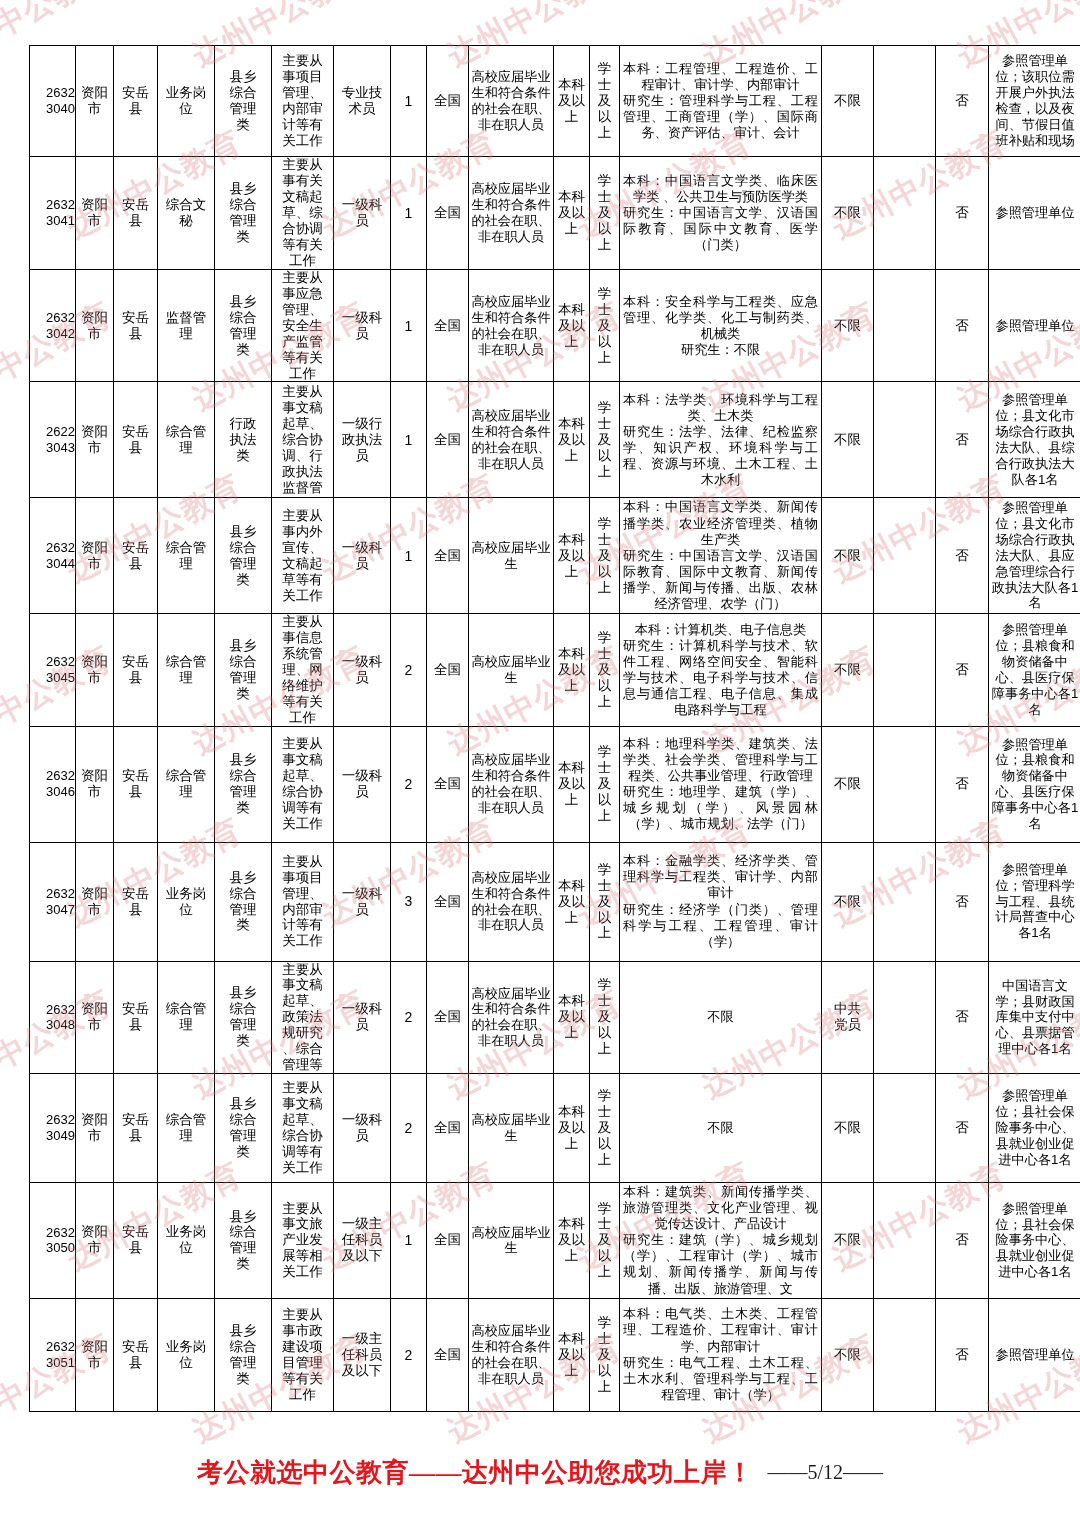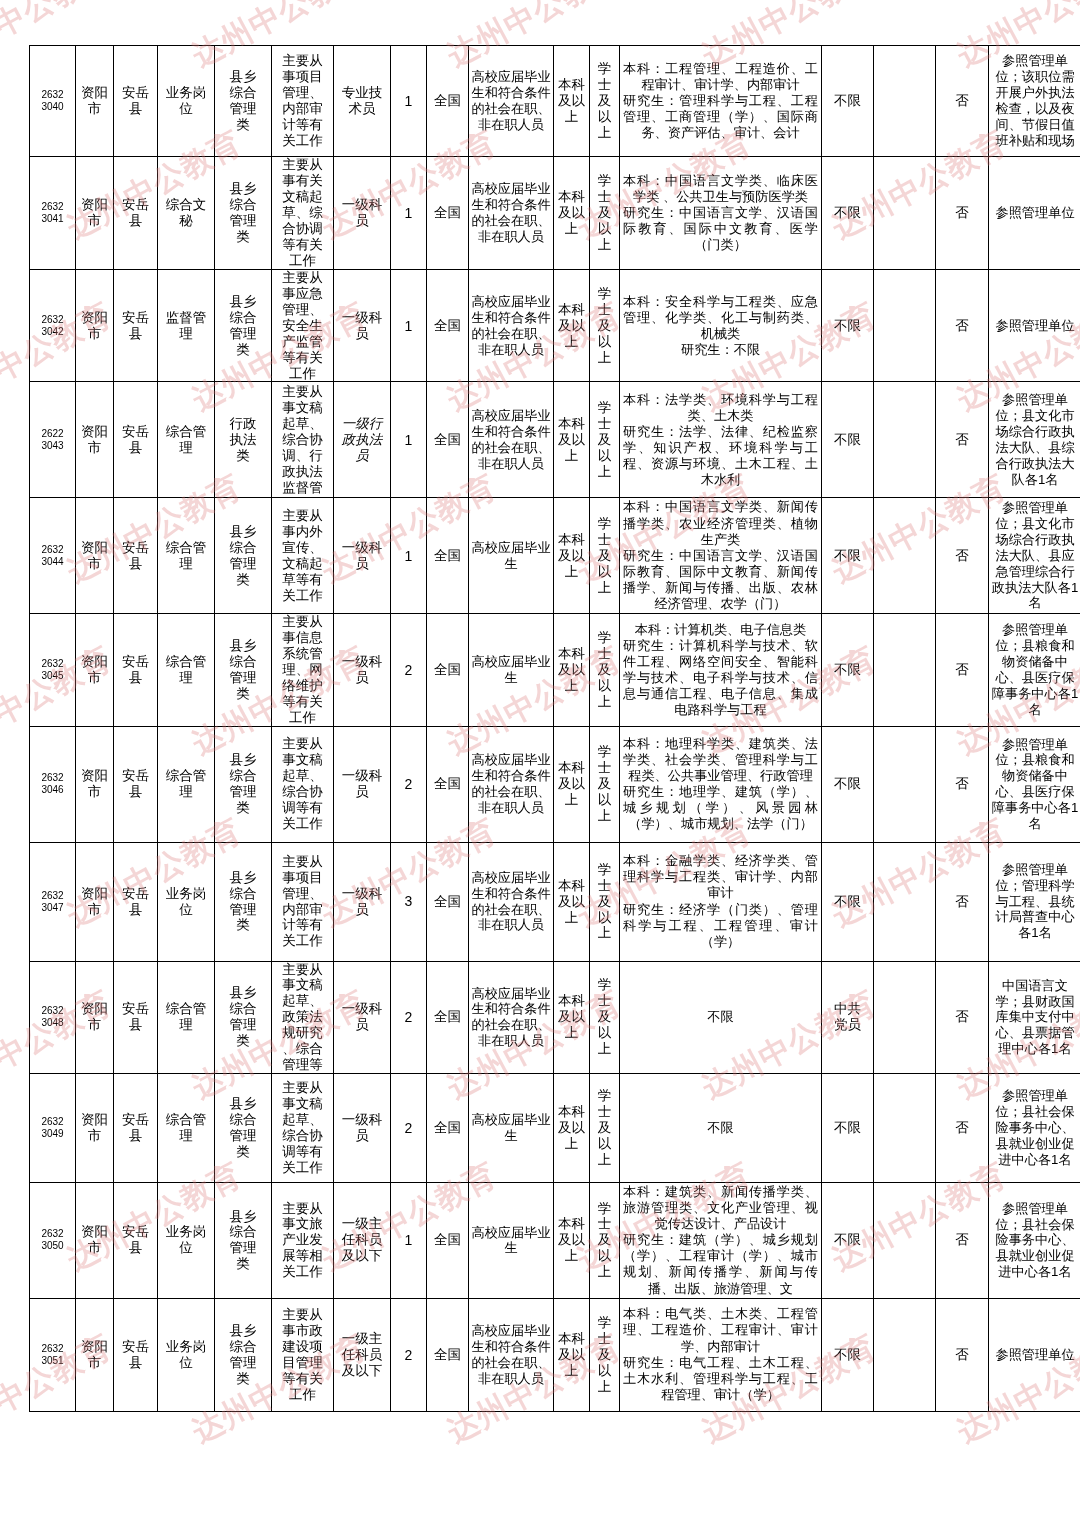--- a/index.html
+++ b/index.html
@@ -64,21 +64,21 @@
     background: transparent;
   }
 
   .cellwrap {
     overflow: hidden;
     max-height: 100%;
     line-height: 1.16;
   }
 
   
-  .c-code      { font-size: 10px; letter-spacing: 0px; line-height: 1.2; }
+  .c-code      { font-size: 13px; letter-spacing: 0px; line-height: 1.2; text-align: right; }
   .c-narrow    { font-size: 13.5px; line-height: 1.18; }
   .c-duty      { font-size: 13.5px; line-height: 1.18; }
   .c-major     { font-size: 13.2px; line-height: 1.22; text-align: center; padding: 1px 3px; }
   .c-major .ln { display: block; text-align: justify; text-align-last: center; }
   .c-remark    { font-size: 13.2px; line-height: 1.2; padding: 1px 2px; text-align: center; }
   .c-obj       { font-size: 13.2px; line-height: 1.2; padding: 0 2px; }
   .c-num       { font-size: 14px; }
   .c-deg       { font-size: 13.5px; line-height: 1.18; }
 
   
@@ -305,21 +305,21 @@
           </td>
           <td style="height: 115px;">
             <div class="cellwrap c-narrow">综合管<br>理</div>
           </td>
           <td style="height: 115px;">
             <div class="cellwrap c-narrow">行政<br>执法<br>类</div>
           </td>
           <td style="height: 115px;">
             <div class="cellwrap c-duty">主要从<br>事文稿<br>起草、<br>综合协<br>调、行<br>政执法<br>监督管</div>
           </td>
-          <td style="height: 115px; font-style: italic;">
+          <td style="height: 115px;">
             <div class="cellwrap c-narrow">一级行<br>政执法<br>员</div>
           </td>
           <td style="height: 115px;">
             <div class="cellwrap c-num">1</div>
           </td>
           <td style="height: 115px;">
             <div class="cellwrap c-narrow">全国</div>
           </td>
           <td style="height: 115px;">
             <div class="cellwrap c-obj">高校应届毕业生和符合条件的社会在职、非在职人员</div>
@@ -773,20 +773,23 @@
           <td style="height: 112px;">
             <div class="cellwrap c-narrow">否</div>
           </td>
           <td style="height: 112px;">
             <div class="cellwrap c-remark">参照管理单位</div>
           </td>
         </tr>
       </tbody>
   </table>
 
+  <div id="footer-line">
+    <span id="footer-slogan">考公就选中公教育——达州中公助您成功上岸！</span><span id="footer-page">——5/12——</span>
+  </div>
 </div>
 
 <div id="watermark-layer">
     <span class="wm" style="left: -70px; top: 40px; font-size: 31px;">达州中公教育</span>
     <span class="wm" style="left: 185px; top: 40px; font-size: 31px;">达州中公教育</span>
     <span class="wm" style="left: 440px; top: 40px; font-size: 31px;">达州中公教育</span>
     <span class="wm" style="left: 695px; top: 40px; font-size: 31px;">达州中公教育</span>
     <span class="wm" style="left: 950px; top: 40px; font-size: 31px;">达州中公教育</span>
     <span class="wm" style="left: 60px; top: 212px; font-size: 31px;">达州中公教育</span>
     <span class="wm" style="left: 315px; top: 212px; font-size: 31px;">达州中公教育</span>

